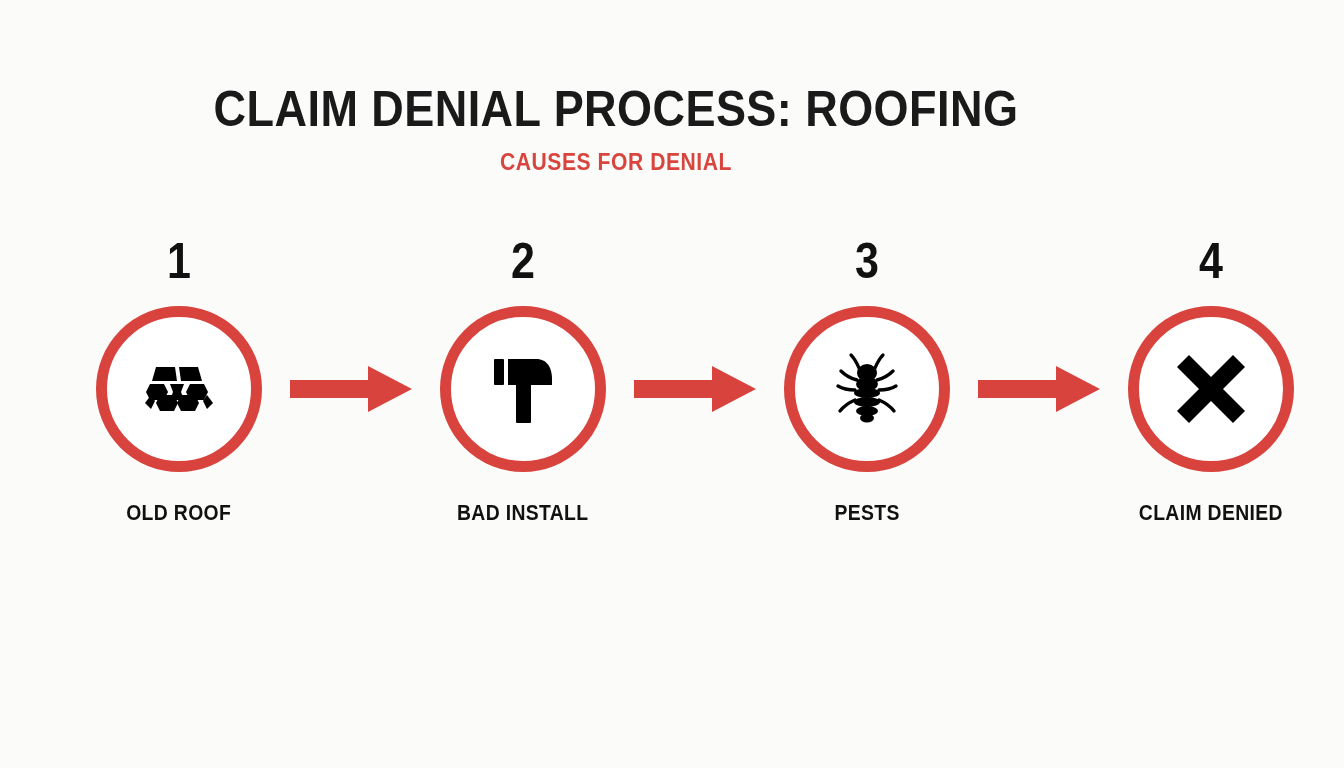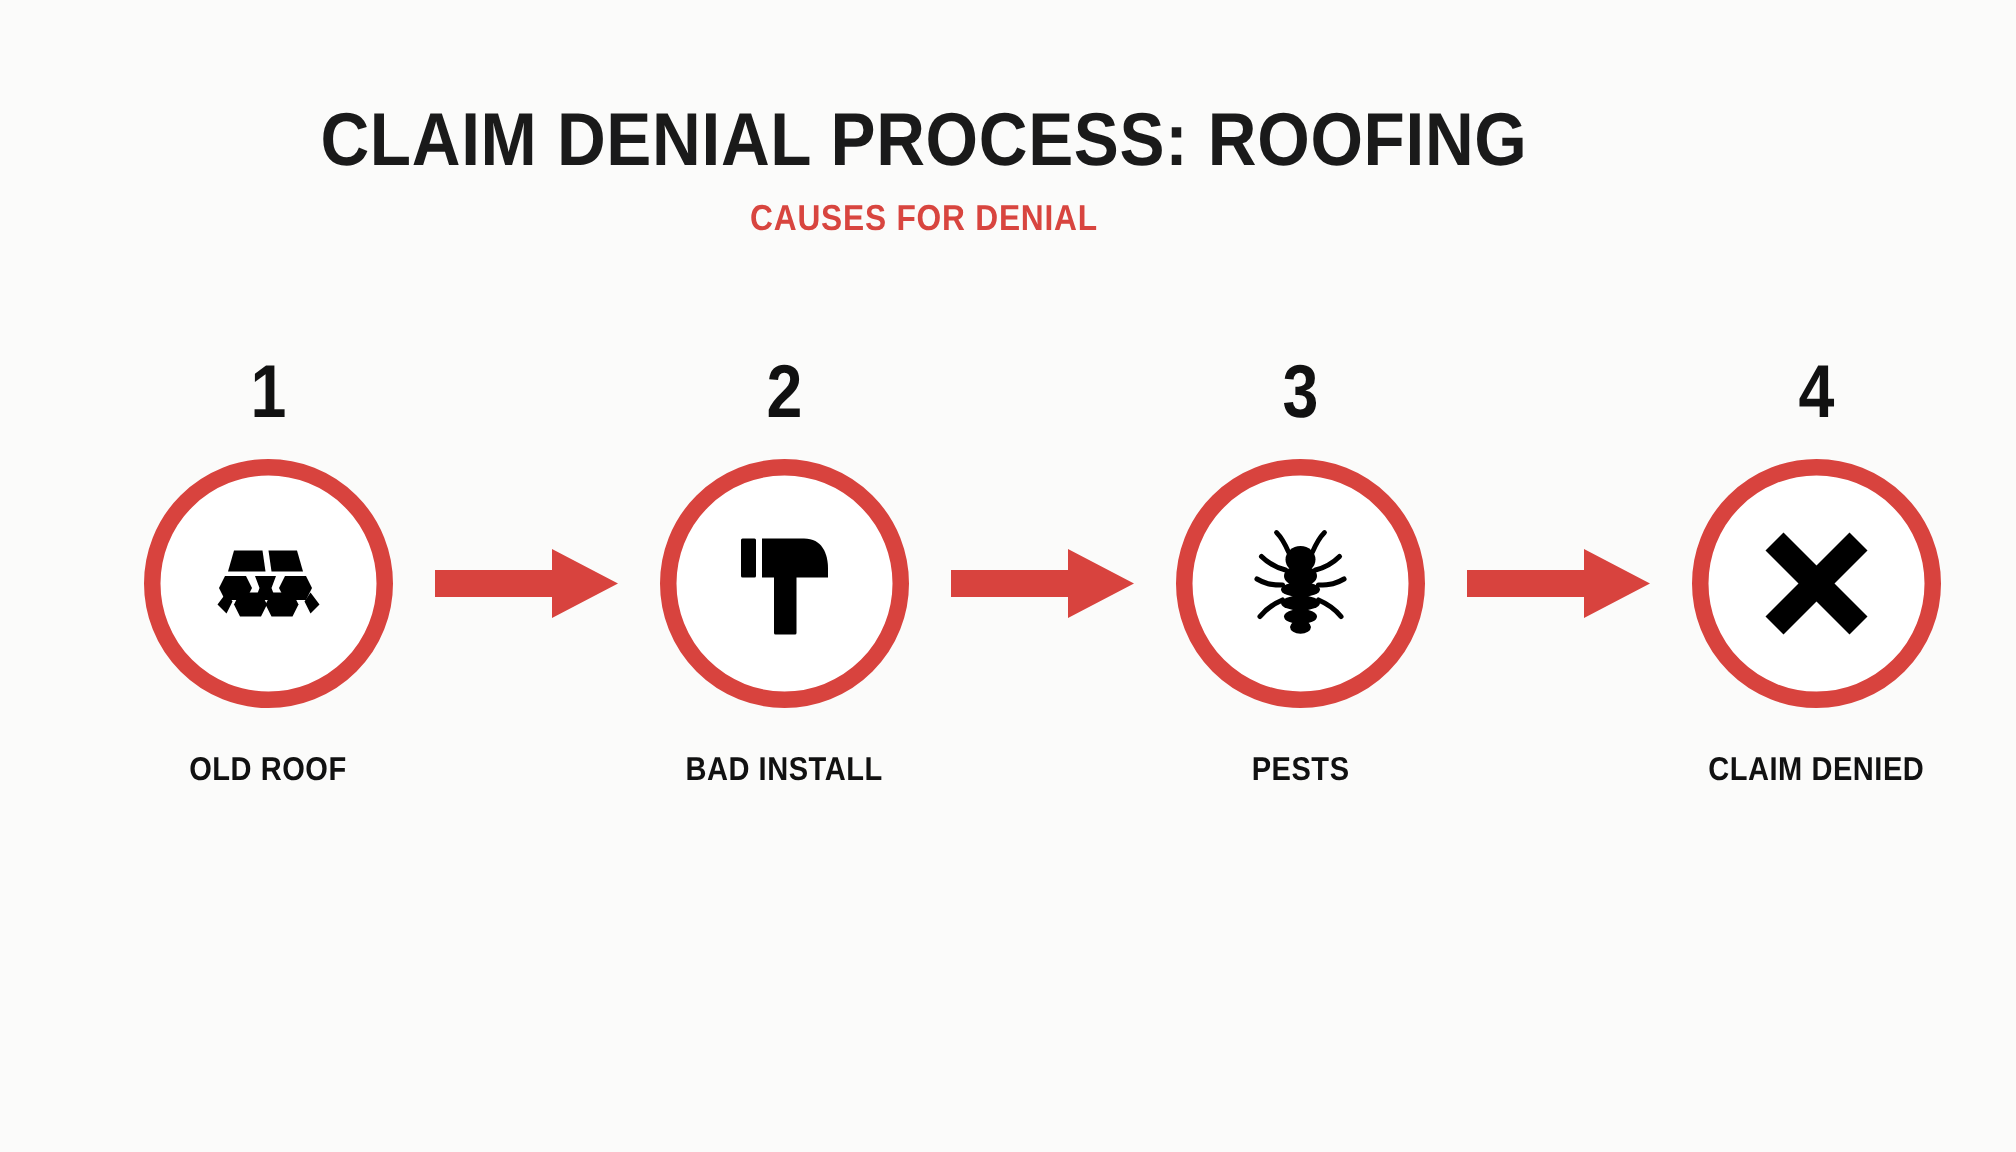--- a/index.html
+++ b/index.html
@@ -11,21 +11,21 @@
     height: 768px;
     background: #fbfbfa;
     font-family: "Liberation Sans", sans-serif;
     overflow: hidden;
     position: relative;
   }
 
   
   #header {
     position: absolute;
-    top: 68px;
+    top: 84px;
     left: 0;
     width: 1232px;
     text-align: center;
   }
   #title {
     font-size: 50px;
     font-weight: 700;
     letter-spacing: 0.5px;
     color: #1a1a1a;
     line-height: 1.0;

